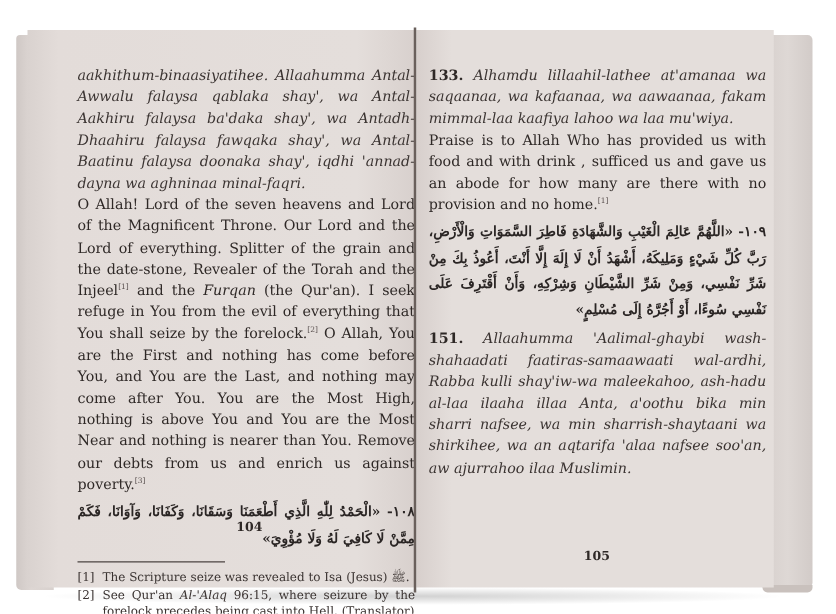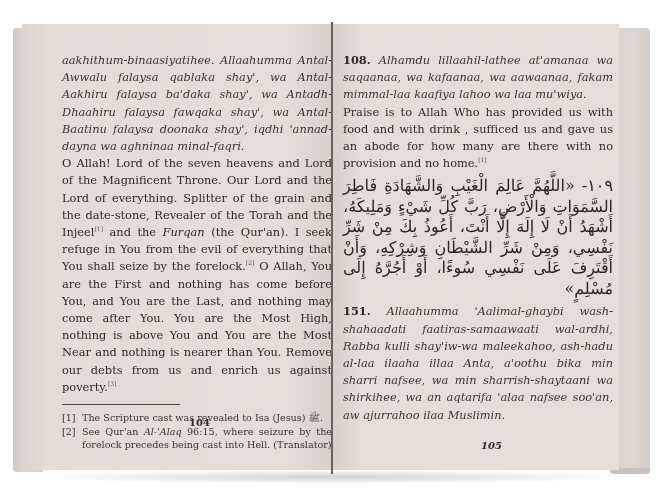--- a/index.html
+++ b/index.html
@@ -46,22 +46,22 @@
   .spine {
     position: absolute; left: 331px; top: 22px; width: 2px; height: 452px;
     background: #6a605c;
   }
   .block { width: 270px; font-size: 11.4px; line-height: 17.2px; }
   .translit { font-style: italic; text-align: justify; color: #3a3331; }
   .english { text-align: justify; color: #2e2826; }
   .num { font-style: normal; font-weight: bold; color: #2e2826; }
   sup.fn { font-size: 6px; vertical-align: super; line-height: 0; color: #5a5150; }
   .arabic {
-    direction: rtl; text-align: justify; font-size: 16px; line-height: 20.5px;
-    color: #2a2524; margin: 4px 0 4px 0;
+    direction: rtl; text-align: justify; font-size: 11px; line-height: 20.5px;
+    color: #2a2524; margin: 4px 0 4px 0; font-weight: bold;
   }
   .fn-rule { width: 118px; height: 1px; background: #4c4442; margin: 8px 0 6px 0; }
   .footnotes { width: 270px; font-size: 9.6px; line-height: 13.5px; color: #3a3331; }
   .footnote { display: flex; text-align: justify; }
   .footnote .mark { width: 20px; flex: none; }
   .footnote .txt { flex: 1; }
   .pagenum {
     position: absolute; font-size: 10px; font-weight: bold; color: #2e2826;
   }
 </style>
@@ -71,40 +71,41 @@
 <div class="shadow"></div>
 <div class="edge-left"></div>
 <div class="edge-right">
     <div class="lip"></div>
   </div>
 
 <div class="page left">
   <div class="block">
     <div class="translit">aakhithum-binaasiyatihee. Allaahumma Antal-Awwalu falaysa qablaka shay', wa Antal-Aakhiru falaysa ba'daka shay', wa Antadh-Dhaahiru falaysa fawqaka shay', wa Antal-Baatinu falaysa doonaka shay', iqdhi 'annad-dayna wa aghninaa minal-faqri.</div>
     <div class="english"><span>O Allah! Lord of the seven heavens and Lord of the Magnificent Throne. Our Lord and the Lord of everything. Splitter of the grain and the date-stone, Revealer of the Torah and the Injeel</span><sup class="fn">[1]</sup><span> and the </span><i>Furqan</i><span> (the Qur'an). I seek refuge in You from the evil of everything that You shall seize by the forelock.</span><sup class="fn">[2]</sup><span> O Allah, You are the First and nothing has come before You, and You are the Last, and nothing may come after You. You are the Most High, nothing is above You and You are the Most Near and nothing is nearer than You. Remove our debts from us and enrich us against poverty.</span><sup class="fn">[3]</sup></div>
+    <div class="arabic">١٠٨- «الْحَمْدُ لِلّٰهِ الَّذِي أَطْعَمَنَا وَسَقَانَا، وَكَفَانَا، وَآوَانَا، فَكَمْ مِمَّنْ لَا كَافِيَ لَهُ وَلَا مُؤْوِيَ»</div>
   </div>
   <div class="fn-rule"></div>
   <div class="footnotes">
     <div class="footnote">
       <span class="mark">[1]</span>
-      <span class="txt">The Scripture cast was revealed to Isa (Jesus) ﷺ.</span>
+      <span class="txt">The Scripture seize was revealed to Isa (Jesus) ﷺ.</span>
     </div>
     <div class="footnote">
       <span class="mark">[2]</span>
       <span class="txt"><span>See Qur'an </span><i>Al-'Alaq</i><span> 96:15, where seizure by the forelock precedes being cast into Hell. (Translator)</span></span>
     </div>
 
   </div>
   <div class="pagenum" style="left:167px; top:393px;">104</div>
 </div>
 
 <div class="page right">
   <div class="block">
-    <div class="translit"><span class="num">108.</span><span> Alhamdu lillaahil-lathee at'amanaa wa saqaanaa, wa kafaanaa, wa aawaanaa, fakam mimmal-laa kaafiya lahoo wa laa mu'wiya.</span></div>
+    <div class="translit"><span class="num">133.</span><span> Alhamdu lillaahil-lathee at'amanaa wa saqaanaa, wa kafaanaa, wa aawaanaa, fakam mimmal-laa kaafiya lahoo wa laa mu'wiya.</span></div>
     <div class="english"><span>Praise is to Allah Who has provided us with food and with drink , sufficed us and gave us an abode for how many are there with no provision and no home.</span><sup class="fn">[1]</sup></div>
     <div class="arabic">١٠٩- «اللَّهُمَّ عَالِمَ الْغَيْبِ وَالشَّهَادَةِ فَاطِرَ السَّمَوَاتِ وَالْأَرْضِ، رَبَّ كُلِّ شَيْءٍ وَمَلِيكَهُ، أَشْهَدُ أَنْ لَا إِلَهَ إِلَّا أَنْتَ، أَعُوذُ بِكَ مِنْ شَرِّ نَفْسِي، وَمِنْ شَرِّ الشَّيْطَانِ وَشِرْكِهِ، وَأَنْ أَقْتَرِفَ عَلَى نَفْسِي سُوءًا، أَوْ أَجُرَّهُ إِلَى مُسْلِمٍ»</div>
     <div class="translit"><span class="num">151.</span><span> Allaahumma 'Aalimal-ghaybi wash-shahaadati faatiras-samaawaati wal-ardhi, Rabba kulli shay'iw-wa maleekahoo, ash-hadu al-laa ilaaha illaa Anta, a'oothu bika min sharri nafsee, wa min sharrish-shaytaani wa shirkihee, wa an aqtarifa 'alaa nafsee soo'an, aw ajurrahoo ilaa Muslimin.</span></div>
   </div>
 
-  <div class="pagenum" style="left:148px; top:416px;font-style:italic;">105</div>
+  <div class="pagenum" style="left:134px; top:416px;">105</div>
 </div>
 
 <div class="spine"></div>
 
 </body></html>

